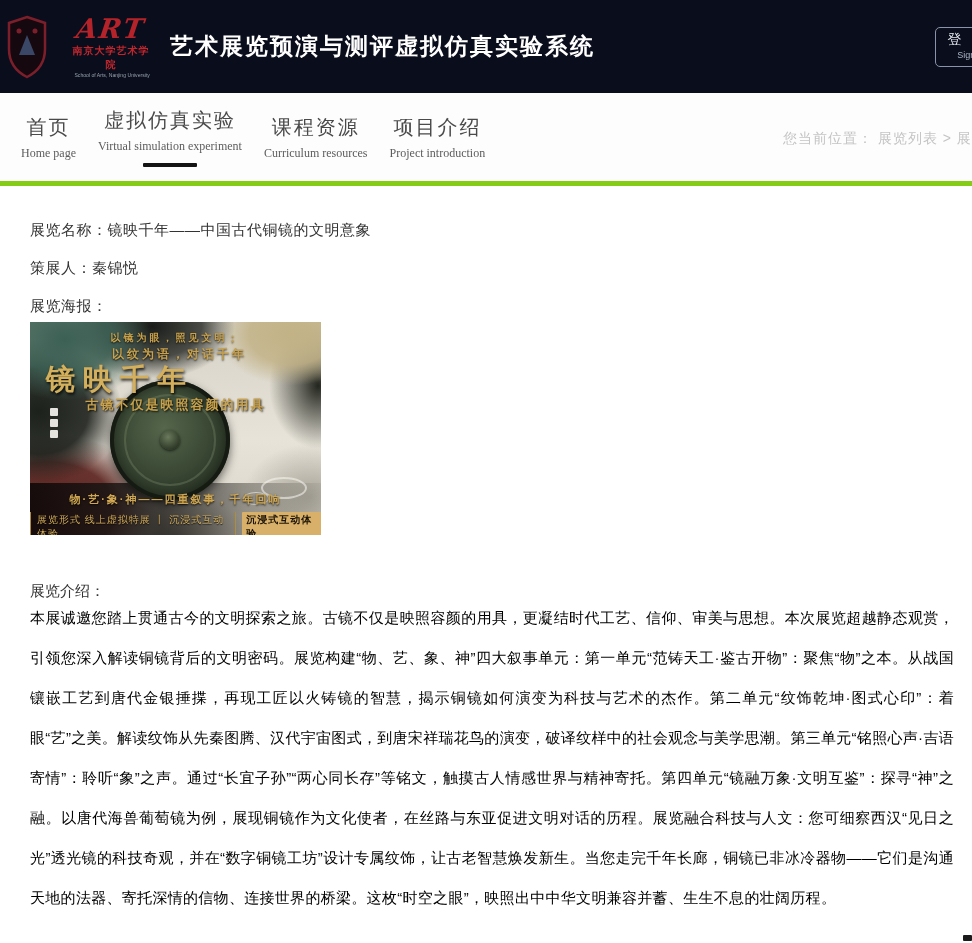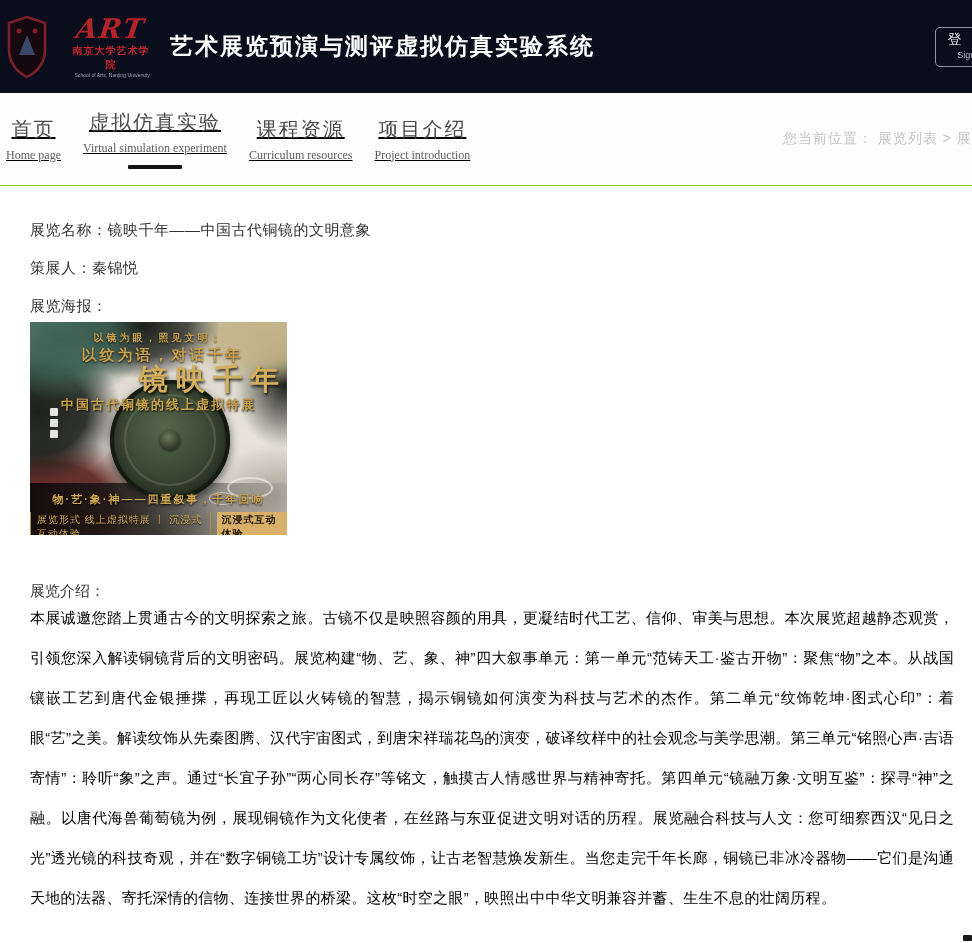--- a/index.html
+++ b/index.html
@@ -18,55 +18,55 @@
   .header-title { color:#ffffff; font-size:23px; font-weight:bold; letter-spacing:2px; }
   .header-subtitle { color:#c8cdd9; font-size:11px; margin-top:6px;
     font-family:"Liberation Serif","DejaVu Serif",serif; }
   .login-btn { position:absolute; left:935px; top:27px; width:72px; height:40px;
     border:1px solid #8a93a8; border-radius:5px; text-align:center; cursor:pointer;
     background:transparent; padding-top:3px; }
   .login-cn { color:#e8eaf0; font-size:14px; letter-spacing:5px; }
   .login-en { color:#aab2c4; font-size:9px; margin-top:1px; }
 
   
-  .navbar { height:93px; background:#fdfdfd; border-bottom:1px solid #84cc16;
-    display:flex; align-items:center; padding-left:2px; position:relative;text-decoration:underline; }
+  .navbar { height:93px; background:#fdfdfd; border-bottom:5px solid #84cc16;
+    display:flex; align-items:center; padding-left:17px; position:relative; }
   .nav-item { text-align:center; margin-right:14px; cursor:pointer; padding:0 4px; }
   .nav-cn { font-size:20px; color:#4a4a4a; letter-spacing:2px; }
   .nav-en { font-size:12px; color:#5c5c5c; margin-top:5px;
     font-family:"Liberation Serif","DejaVu Serif",serif; }
   .nav-underline { width:54px; height:4px; background:#141414; margin:9px auto 0; border-radius:1px; }
   .breadcrumb { position:absolute; left:783px; top:37px; width:189px; overflow:hidden;
     white-space:nowrap; font-size:14px; color:#c4c4c4; letter-spacing:1px; }
   .breadcrumb span { color:#c4c4c4; }
   .crumb-link { cursor:pointer; }
 
   
   .content { padding:36px 30px 0 30px; }
   .field { font-size:15px; color:#333; line-height:15px; margin-bottom:23px; letter-spacing:.5px; }
 
   
-  .poster { width:257px; height:213px; position:relative; overflow:hidden; margin-top:9px;
+  .poster { width:291px; height:213px; position:relative; overflow:hidden; margin-top:9px;
     background:
       radial-gradient(ellipse 120px 85px at 12% 8%,  #3c6054 0%, rgba(60,96,84,.85) 40%, rgba(60,96,84,0) 72%),
       radial-gradient(ellipse 110px 70px at 42% 2%,  #191c19 0%, rgba(25,28,25,.75) 45%, rgba(25,28,25,0) 75%),
       radial-gradient(ellipse 95px 65px  at 90% 6%,  #c2b286 0%, rgba(194,178,134,.85) 45%, rgba(194,178,134,0) 78%),
       radial-gradient(ellipse 70px 90px  at 99% 30%, #23261f 0%, rgba(35,38,31,0) 70%),
       radial-gradient(ellipse 110px 95px at 3% 42%,  #1d211c 0%, rgba(29,33,28,.9) 45%, rgba(29,33,28,0) 76%),
       radial-gradient(ellipse 135px 95px at 6% 88%,  #5d2420 0%, rgba(93,36,32,.92) 50%, rgba(93,36,32,0) 80%),
       radial-gradient(ellipse 100px 60px at 50% 100%,#7d786c 0%, rgba(125,120,108,0) 70%),
       radial-gradient(ellipse 95px 75px  at 96% 82%, #a8a498 0%, rgba(168,164,152,0) 70%),
       linear-gradient(180deg,#d6d2c6 0%,#e7e3d9 55%,#d9d4c8 100%); }
   .poster::after { content:""; position:absolute; left:0; right:0; bottom:0; height:52px;
     background:linear-gradient(90deg, rgba(12,8,8,.88) 0%, rgba(30,28,26,.78) 45%, rgba(90,88,82,.45) 80%, rgba(150,148,140,.25) 100%); }
   .p-slogan1 { position:absolute; top:9px;  left:0; right:0; text-align:center; color:#c9a24b;
     font-size:10px; font-weight:bold; letter-spacing:3px; text-shadow:0 1px 2px rgba(0,0,0,.8); z-index:3; }
   .p-slogan2 { position:absolute; top:24px; left:0; right:0; text-align:center; color:#c9a24b;
-    font-size:15px; font-weight:bold; letter-spacing:3px; text-shadow:0 1px 2px rgba(0,0,0,.8); z-index:3;padding-left:8px; }
-  .p-title { position:absolute; top:38px; left:0; right:0; text-align:right; color:#d4af5c;
+    font-size:12px; font-weight:bold; letter-spacing:3px; text-shadow:0 1px 2px rgba(0,0,0,.8); z-index:3;padding-left:8px; }
+  .p-title { position:absolute; top:38px; left:16px; right:0; text-align:left; color:#d4af5c;
     font-size:29px; font-weight:bold; letter-spacing:8px; text-shadow:1px 2px 3px rgba(0,0,0,.85); z-index:3; }
   .p-subtitle { position:absolute; top:74px; left:0; right:0; text-align:center; color:#c9a24b;
     font-size:13px; font-weight:bold; letter-spacing:2px; text-shadow:1px 1px 2px rgba(0,0,0,.85); z-index:3; }
   .mirror { position:absolute; left:80px; top:58px; width:120px; height:120px; border-radius:50%;
     background:radial-gradient(circle at 45% 40%, #55664c 0%, #41503a 35%, #313d2c 65%, #222b1f 88%, #161d14 100%);
     box-shadow:0 4px 10px rgba(0,0,0,.55), inset 0 0 0 4px rgba(20,26,17,.9), inset 0 0 18px rgba(0,0,0,.6);
     z-index:2; }
   .mirror-ring { position:absolute; left:14px; top:14px; width:92px; height:92px; border-radius:50%;
     border:2px solid rgba(110,125,95,.45); }
   .mirror-knob { position:absolute; left:50px; top:50px; width:20px; height:20px; border-radius:50%;
@@ -155,21 +155,21 @@
     <span>策展人：</span><span>秦锦悦</span>
   </div>
   <div class="field" style="margin-bottom:0;">
     <span>展览海报：</span>
   </div>
 
   <div class="poster">
     <div class="p-slogan1">以镜为眼，照见文明；</div>
     <div class="p-slogan2">以纹为语，对话千年</div>
     <div class="p-title">镜映千年</div>
-    <div class="p-subtitle">中国古代铜镜的线上虚拟特展</div>
+    <div class="p-subtitle">古镜不仅是映照容颜的用具</div>
     <div class="mirror">
       <div class="mirror-ring"></div>
       <div class="mirror-knob"></div>
     </div>
     <div class="seal-marks">
         <i></i>
         <i></i>
         <i></i>
       </div>
     <div class="cloud-swirl"></div>

